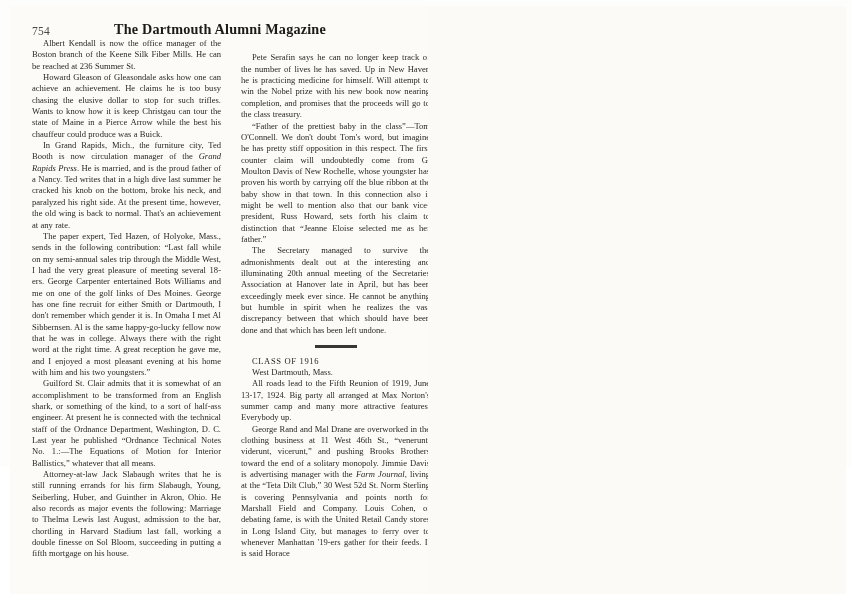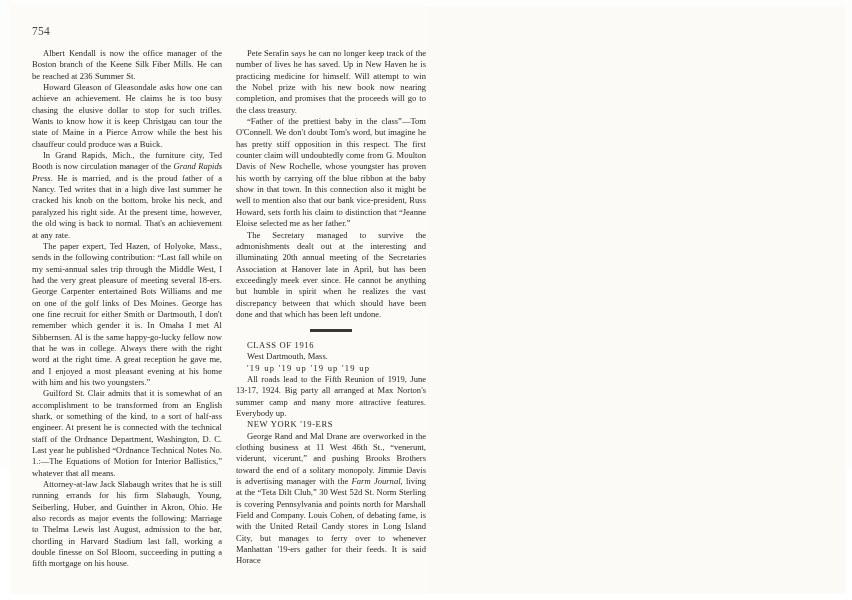--- a/index.html
+++ b/index.html
@@ -53,24 +53,25 @@
     width: 420px;
     text-align: center;
     font-size: 14.2px;
     font-weight: bold;
     color: #1c1a17;
     letter-spacing: .2px;
   }
   .cols {
     position: absolute;
     left: 22px;
-    top: 42px;
+    top: 32px;
     width: 398px;
     display: flex;
-    gap: 14px;
+    gap: 20px;
+    align-items: flex-end;
   }
   .col {
     width: 190px;
   }
   .col p {
     margin: 0;
     text-indent: 11px;
     text-align: justify;
     font-size: 8.55px;
     line-height: 11.35px;
@@ -125,20 +126,21 @@
   }
 </style>
 </head>
 <body>
 
 <div id="page">
 
   <div class="paper-left">
 
     <div class="folio">754</div>
+    <div class="running-head">The Dartmouth Alumni Magazine</div>
 
     <div class="cols">
 
       <div class="col">
         <p>Albert Kendall is now the office manager of the Boston branch of the Keene Silk Fiber Mills. He can be reached at 236 Summer St.</p>
         <p>Howard Gleason of Gleasondale asks how one can achieve an achievement. He claims he is too busy chasing the elusive dollar to stop for such trifles. Wants to know how it is keep Christgau can tour the state of Maine in a Pierce Arrow while the best his chauffeur could produce was a Buick.</p>
         <p>In Grand Rapids, Mich., the furniture city, Ted Booth is now circulation manager of the <i>Grand Rapids Press</i>. He is married, and is the proud father of a Nancy. Ted writes that in a high dive last summer he cracked his knob on the bottom, broke his neck, and paralyzed his right side. At the present time, however, the old wing is back to normal. That's an achievement at any rate.</p>
         <p>The paper expert, Ted Hazen, of Holyoke, Mass., sends in the following contribution: “Last fall while on my semi-annual sales trip through the Middle West, I had the very great pleasure of meeting several 18-ers. George Carpenter entertained Bots Williams and me on one of the golf links of Des Moines. George has one fine recruit for either Smith or Dartmouth, I don't remember which gender it is. In Omaha I met Al Sibbernsen. Al is the same happy-go-lucky fellow now that he was in college. Always there with the right word at the right time. A great reception he gave me, and I enjoyed a most pleasant evening at his home with him and his two youngsters.”</p>
         <p>Guilford St. Clair admits that it is somewhat of an accomplishment to be transformed from an English shark, or something of the kind, to a sort of half-ass engineer. At present he is connected with the technical staff of the Ordnance Department, Washington, D. C. Last year he published “Ordnance Technical Notes No. 1.:—The Equations of Motion for Interior Ballistics,” whatever that all means.</p>
         <p>Attorney-at-law Jack Slabaugh writes that he is still running errands for his firm Slabaugh, Young, Seiberling, Huber, and Guinther in Akron, Ohio. He also records as major events the following: Marriage to Thelma Lewis last August, admission to the bar, chortling in Harvard Stadium last fall, working a double finesse on Sol Bloom, succeeding in putting a fifth mortgage on his house.</p>
@@ -146,23 +148,21 @@
 
       <div class="col">
         <p>Pete Serafin says he can no longer keep track of the number of lives he has saved. Up in New Haven he is practicing medicine for himself. Will attempt to win the Nobel prize with his new book now nearing completion, and promises that the proceeds will go to the class treasury.</p>
         <p>“Father of the prettiest baby in the class”—Tom O'Connell. We don't doubt Tom's word, but imagine he has pretty stiff opposition in this respect. The first counter claim will undoubtedly come from G. Moulton Davis of New Rochelle, whose youngster has proven his worth by carrying off the blue ribbon at the baby show in that town. In this connection also it might be well to mention also that our bank vice-president, Russ Howard, sets forth his claim to distinction that “Jeanne Eloise selected me as her father.”</p>
         <p>The Secretary managed to survive the admonishments dealt out at the interesting and illuminating 20th annual meeting of the Secretaries Association at Hanover late in April, but has been exceedingly meek ever since. He cannot be anything but humble in spirit when he realizes the vast discrepancy between that which should have been done and that which has been left undone.</p>
 
         <div class="rule-short"></div>
 
         <p class="class-head smallcaps">CLASS OF 1916</p>
         <p class="sec-line">West Dartmouth, Mass.</p>
-        <p class="upline">'19 up      '19 up      '19 up      '19 up</p>
         <p>All roads lead to the Fifth Reunion of 1919, June 13-17, 1924. Big party all arranged at Max Norton's summer camp and many more attractive features. Everybody up.</p>
-        <p class="rightline smallcaps">NEW YORK '19-ERS</p>
         <p>George Rand and Mal Drane are overworked in the clothing business at 11 West 46th St., “venerunt, viderunt, vicerunt,” and pushing Brooks Brothers toward the end of a solitary monopoly. Jimmie Davis is advertising manager with the <i>Farm Journal</i>, living at the “Teta Dilt Club,” 30 West 52d St. Norm Sterling is covering Pennsylvania and points north for Marshall Field and Company. Louis Cohen, of debating fame, is with the United Retail Candy stores in Long Island City, but manages to ferry over to whenever Manhattan '19-ers gather for their feeds. It is said Horace</p>
       </div>
 
     </div>
   </div>
 
   <div class="paper-right">
 
     
     

